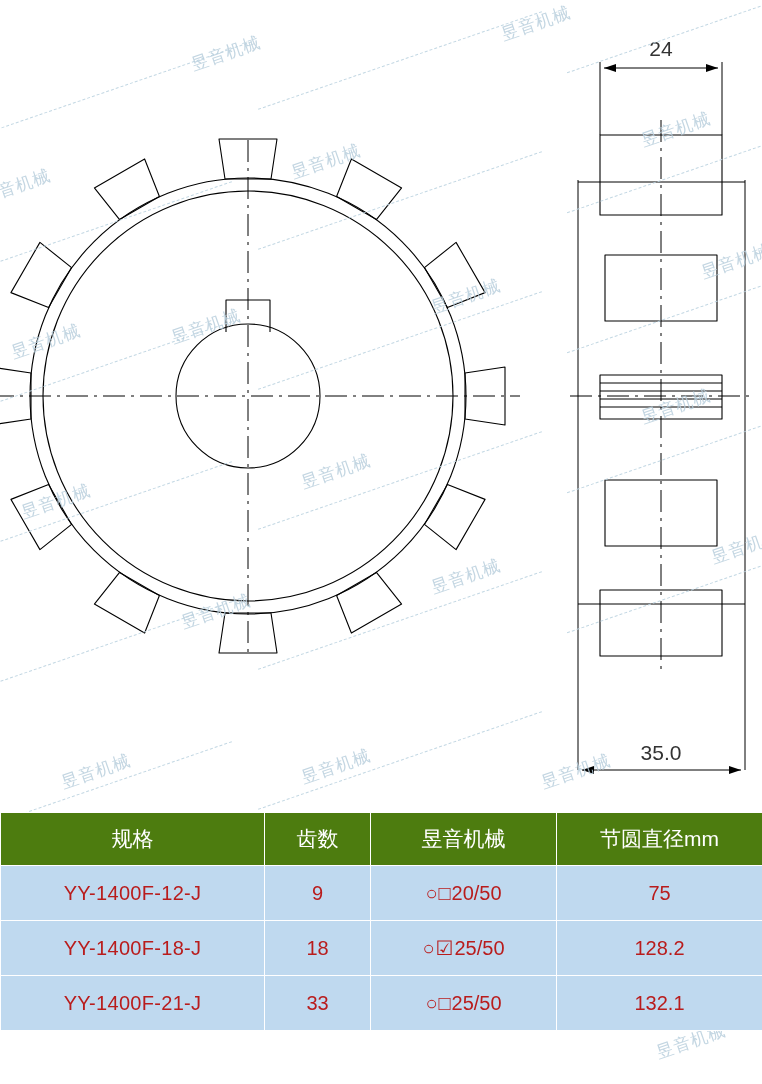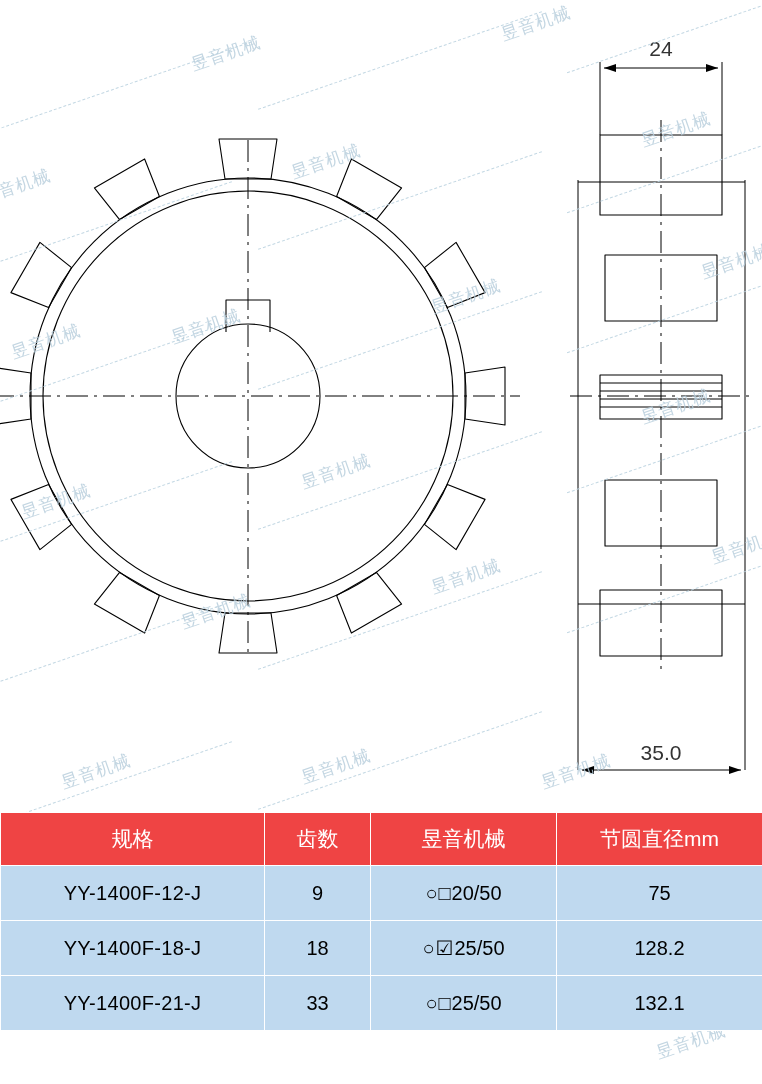--- a/index.html
+++ b/index.html
@@ -42,32 +42,32 @@
   }
   
   .spec-table{
     position:absolute;
     left:0;top:812px;width:762px;
     border-collapse:collapse;
     z-index:6;
     table-layout:fixed;
   }
   .spec-table th{
-    background:#ef4444;
+    background:#4d7c0f;
     color:#ffffff;
     font-size:21px;
     font-weight:normal;
     height:50px;
     border:1px solid #ffffff;
     text-align:center;
     font-family:"Liberation Sans", sans-serif;
   }
   .spec-table td{
     background:#bfd9ef;
-    color:#000000;
+    color:#b91c1c;
     font-size:20px;
     height:52px;
     border:1px solid #ffffff;
     text-align:center;
   }
   .spec-table tr td:first-child{letter-spacing:.3px;}
   .c1{width:264px;}
   .c2{width:106px;}
   .c3{width:186px;}
   .c4{width:206px;}

